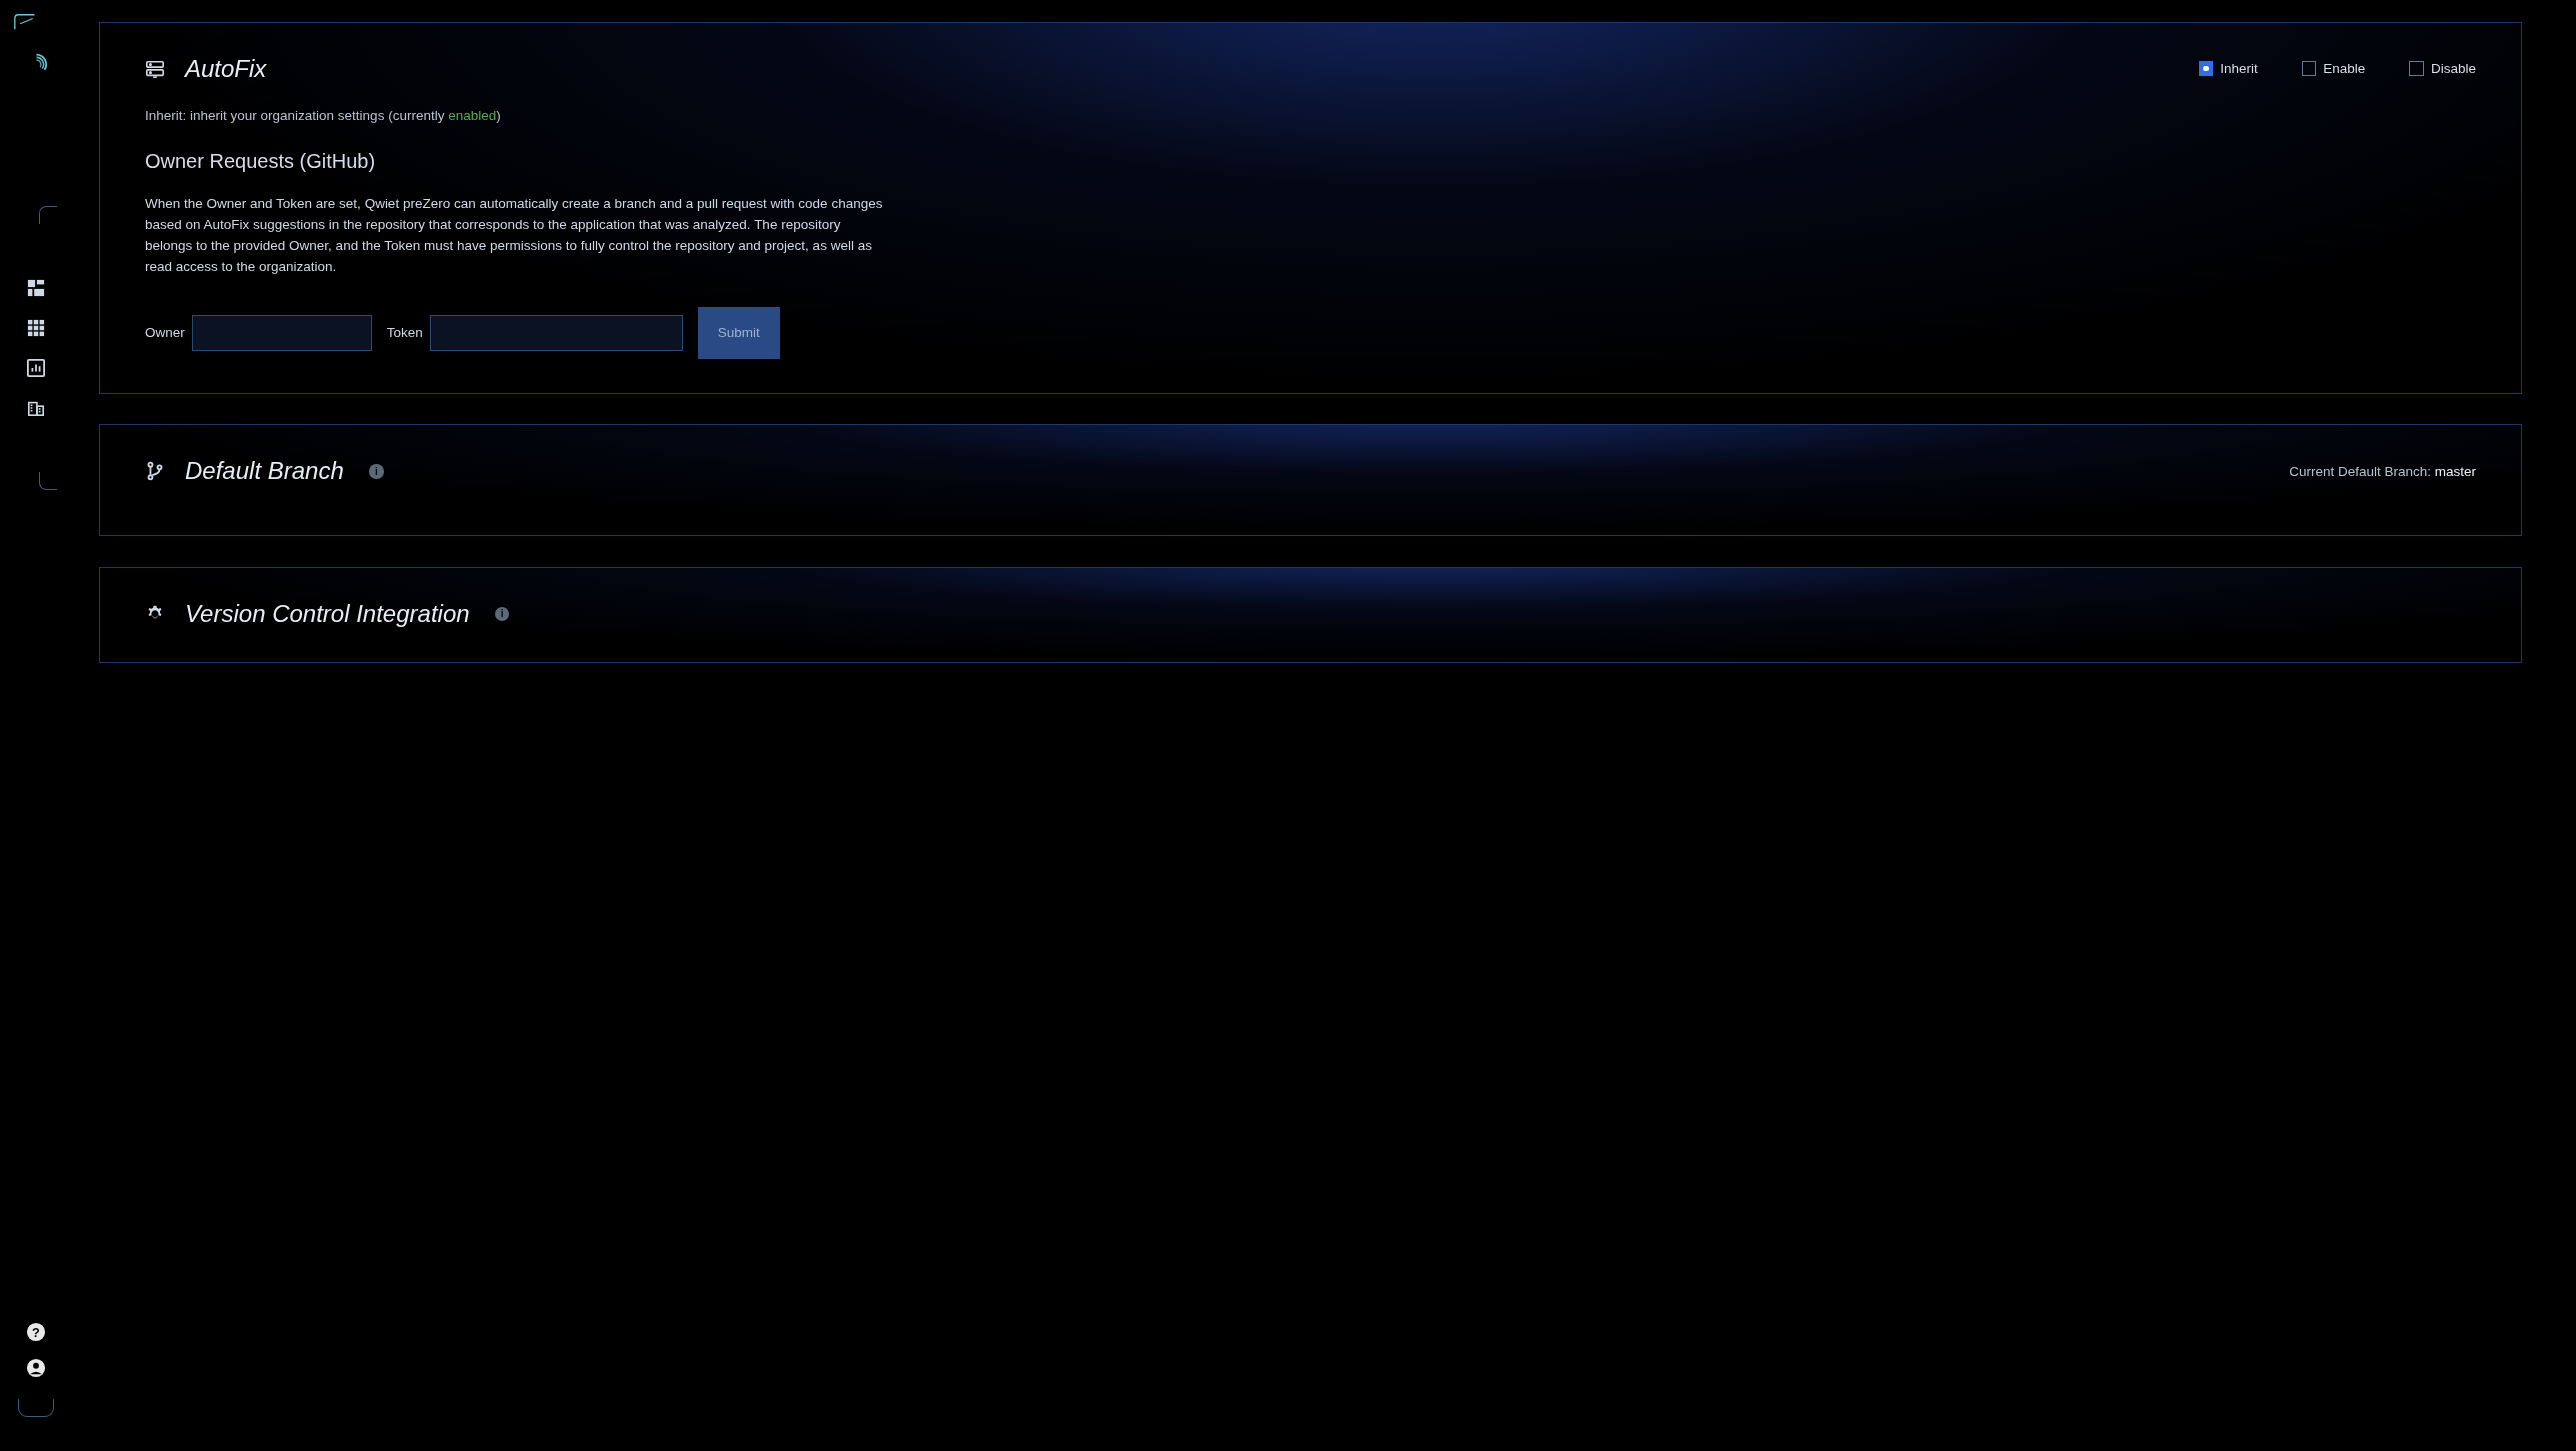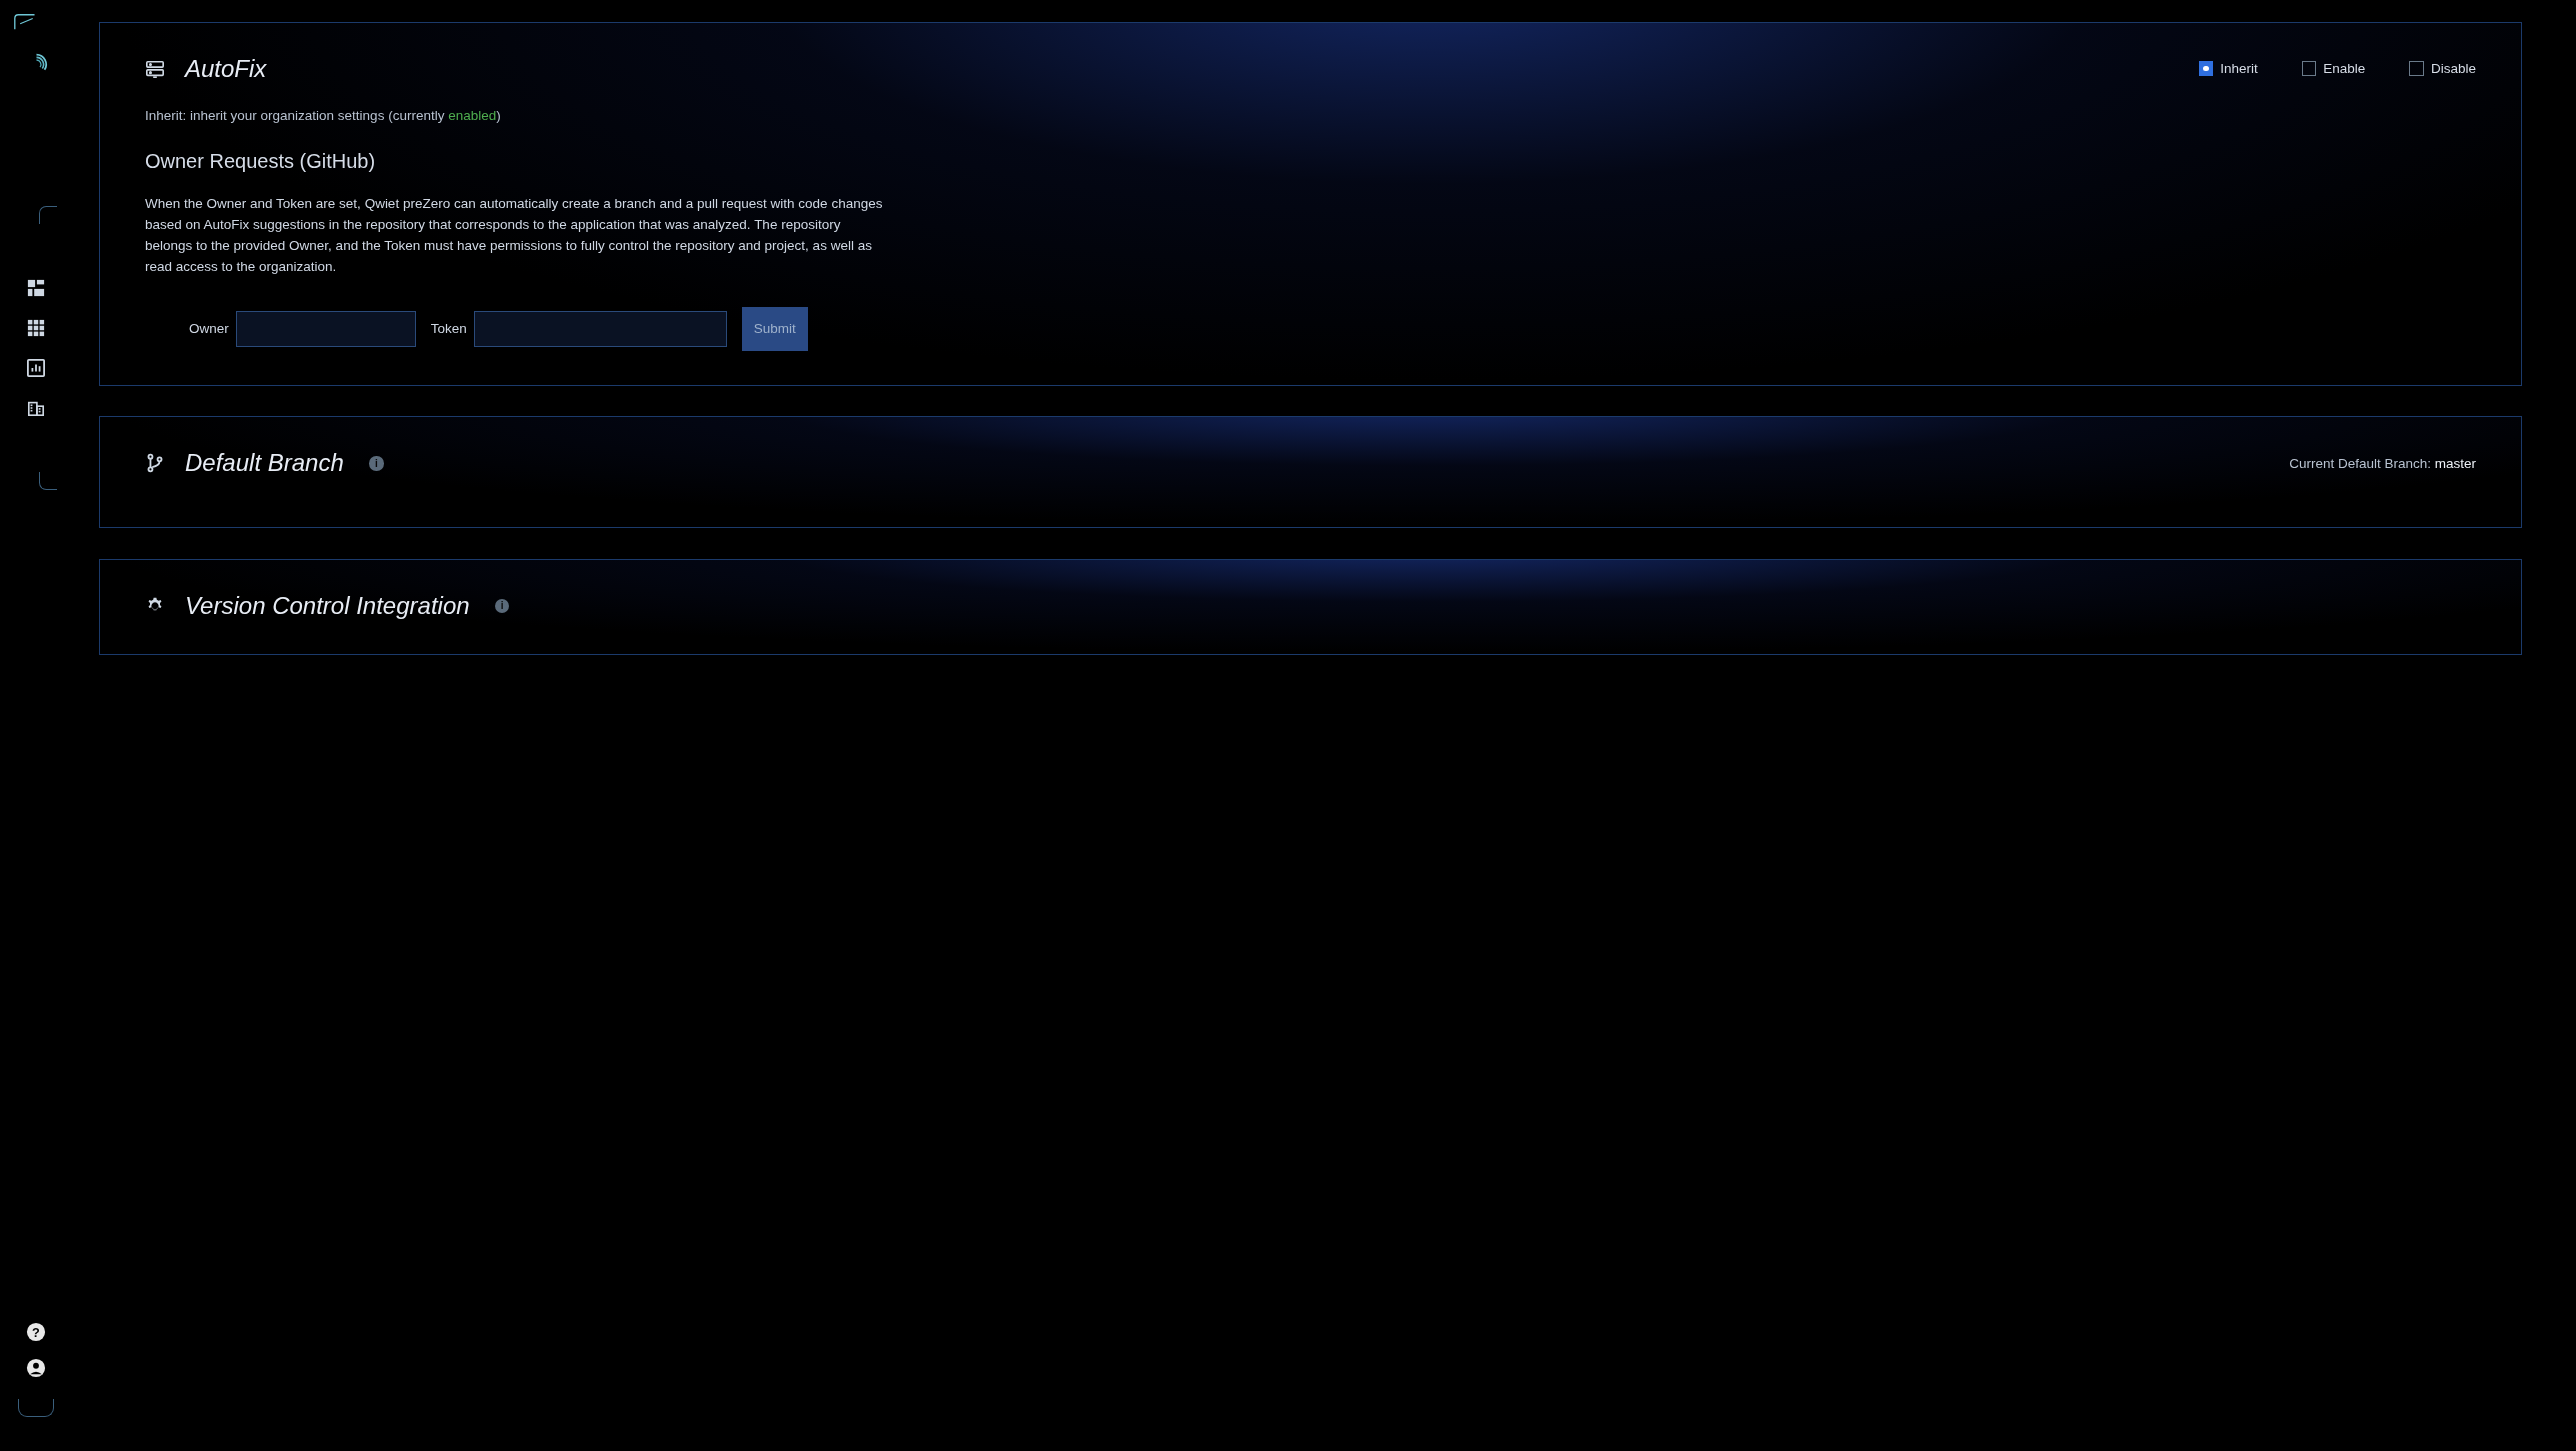--- a/index.html
+++ b/index.html
@@ -169,39 +169,38 @@
 .desc {
   color: #d0d8e4;
   line-height: 1.55;
   max-width: 745px;
   margin-bottom: 29px;
 }
 .form-row {
   display: flex;
   align-items: center;
   gap: 2px;
-  margin-left: 44px;
 }
 .form-row label {
   color: #d0d8e4;
   margin-right: 5.4px;
 }
 .form-row input[type="text"] {
   background: rgba(20,35,70,0.5);
   border: 0.9px solid #2a4a7a;
   height: 36px;
   padding: 0 10.8px;
   color: #e8e8e8;
   font-size: 13.5px;
 }
 .owner-input { width: 180px; margin-right: 12.6px; }
 .token-input { width: 253px; margin-right: 12.6px; }
 .btn {
-  height: 44px;
-  padding: 0 12px;
+  height: 52px;
+  padding: 0 20px;
   border: none;
   cursor: pointer;
   font-size: 13.5px;
   font-weight: 500;
   display: inline-flex;
   align-items: center;
   gap: 9px;
 }
 .btn-submit {
   background: #2a4a85;

